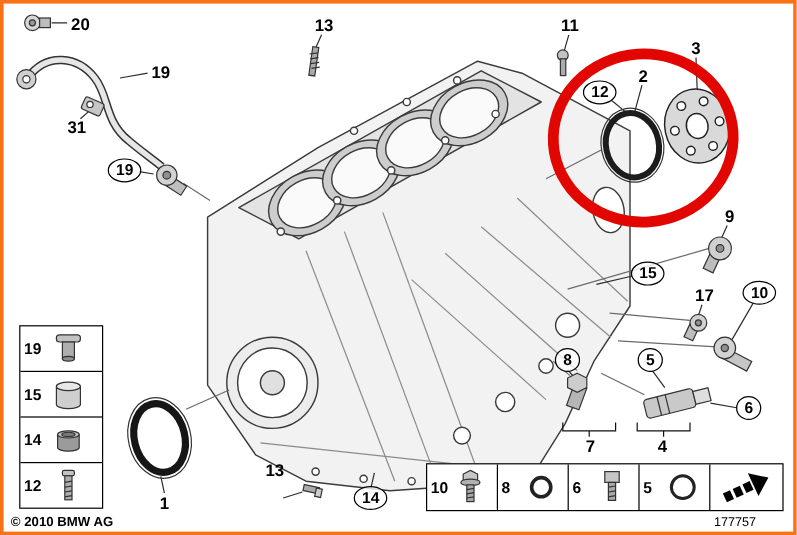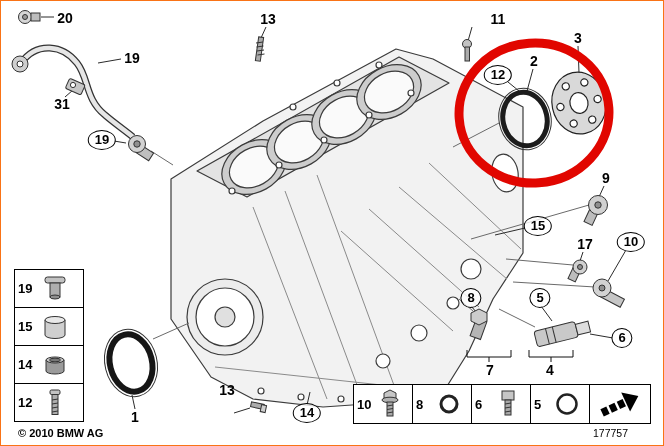--- a/index.html
+++ b/index.html
@@ -1,18 +1,18 @@
 <!DOCTYPE html>
 <html><head>
 <meta charset="utf-8">
 <style>
   html,body{margin:0;padding:0;background:#fff;}
   .stage{
     position:relative;width:664px;height:446px;background:#fff;
-    border:1px solid #f97316;box-sizing:border-box;overflow:hidden;
+    border:3px solid #f97316;box-sizing:border-box;overflow:hidden;
     font-family:"Liberation Sans",sans-serif;
   }
   .art{position:absolute;left:0;top:0;}
   .co{
     position:absolute;transform:translate(-50%,-50%);
     font-weight:bold;font-size:14px;color:#000;line-height:1;
     white-space:nowrap;z-index:5;
   }
   .co.circled{
     border:1.6px solid #000;border-radius:50%;
@@ -27,21 +27,21 @@
   .lrow:first-child{border-top:none;}
   .lnum{font-weight:bold;font-size:13px;width:20px;text-align:left;}
   .legend-bottom{
     position:absolute;left:352px;top:383px;height:38px;background:#fff;
     border:1.5px solid #000;display:flex;z-index:4;
   }
   .bcell{display:flex;align-items:center;gap:2px;padding:0 3px;width:52px;border-left:1.5px solid #000;}
   .bcell:first-child{border-left:none;}
   .bcell .lnum{width:18px;}
   .bcell.arrow{justify-content:center;width:54px;}
-  .copyright{position:absolute;left:17px;top:426px;font-size:11px;font-weight:bold;color:#000;z-index:4;}
+  .copyright{position:absolute;left:6px;top:426px;font-size:11px;font-weight:bold;color:#000;z-index:4;}
   .diagram-number{position:absolute;left:592px;top:426px;font-size:10.5px;color:#000;z-index:4;}
 </style>
 </head>
 <body>
 
 <div class="stage">
 
   <svg class="art" width="664" height="446" viewBox="0 0 664 446">
 
     <g stroke="#3b3b3b" stroke-width="1.2" fill="none" stroke-linejoin="round">
@@ -220,21 +220,21 @@
       <rect x="260" y="404" width="5" height="7" fill="#cfcfcf" transform="rotate(12 262 407)"></rect>
     </g>
 
     <ellipse cx="533" cy="112" rx="75" ry="70" fill="none" stroke="#e10600" stroke-width="9" stroke-linecap="round" transform="rotate(-4 533 112)"></ellipse>
   </svg>
 
   <div class="co" style="left:64px;top:17px">20</div>
   <div class="co" style="left:131px;top:57px">19</div>
   <div class="co" style="left:61px;top:103px">31</div>
   <div class="co" style="left:267px;top:18px">13</div>
-  <div class="co" style="left:497px;top:18px">11</div>
+  <div class="co" style="left:472px;top:18px">11</div>
   <div class="co" style="left:533px;top:60px">2</div>
   <div class="co" style="left:577px;top:37px">3</div>
   <div class="co" style="left:605px;top:177px">9</div>
   <div class="co" style="left:584px;top:243px">17</div>
   <div class="co" style="left:489px;top:369px">7</div>
   <div class="co" style="left:549px;top:369px">4</div>
   <div class="co" style="left:134px;top:416px">1</div>
   <div class="co" style="left:226px;top:389px">13</div>
 
   <div class="co circled" style="left:101px;top:139px">19</div>

